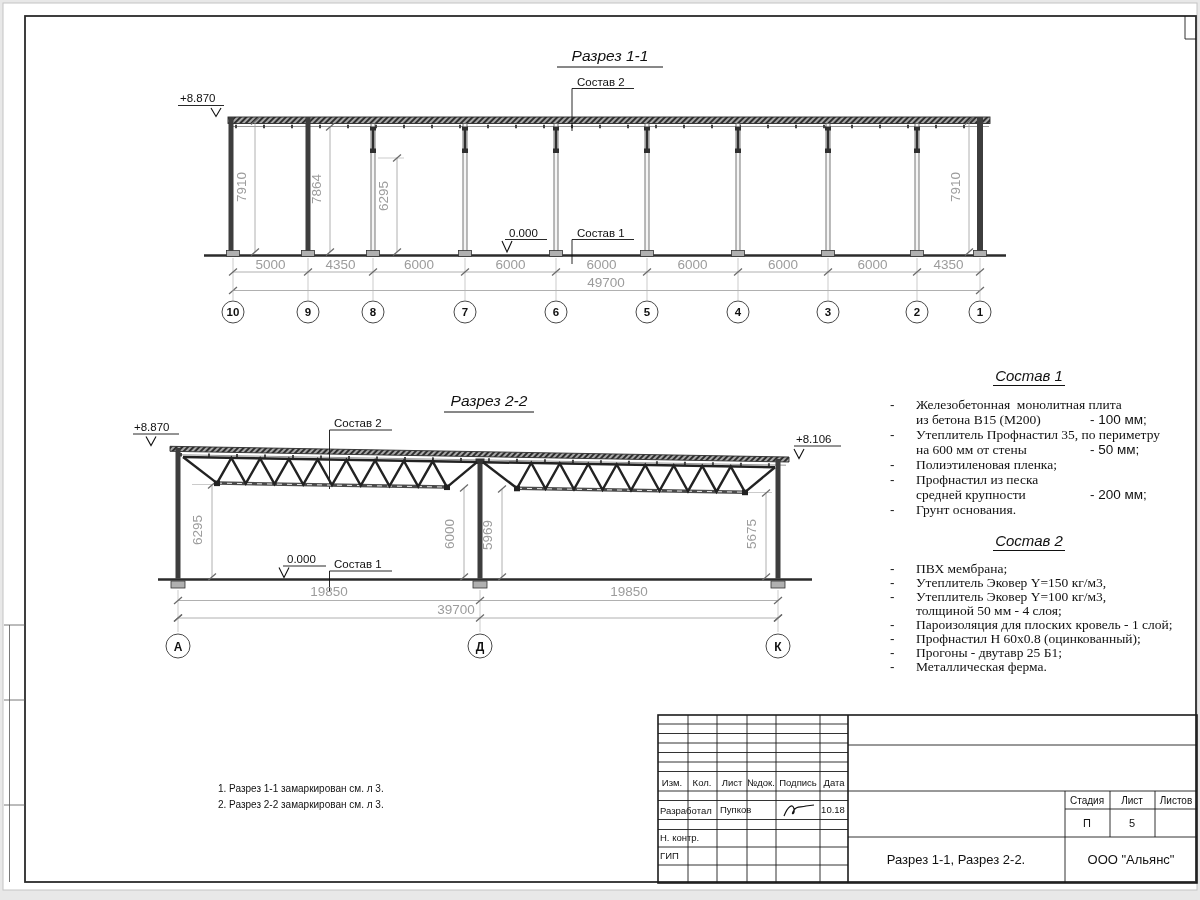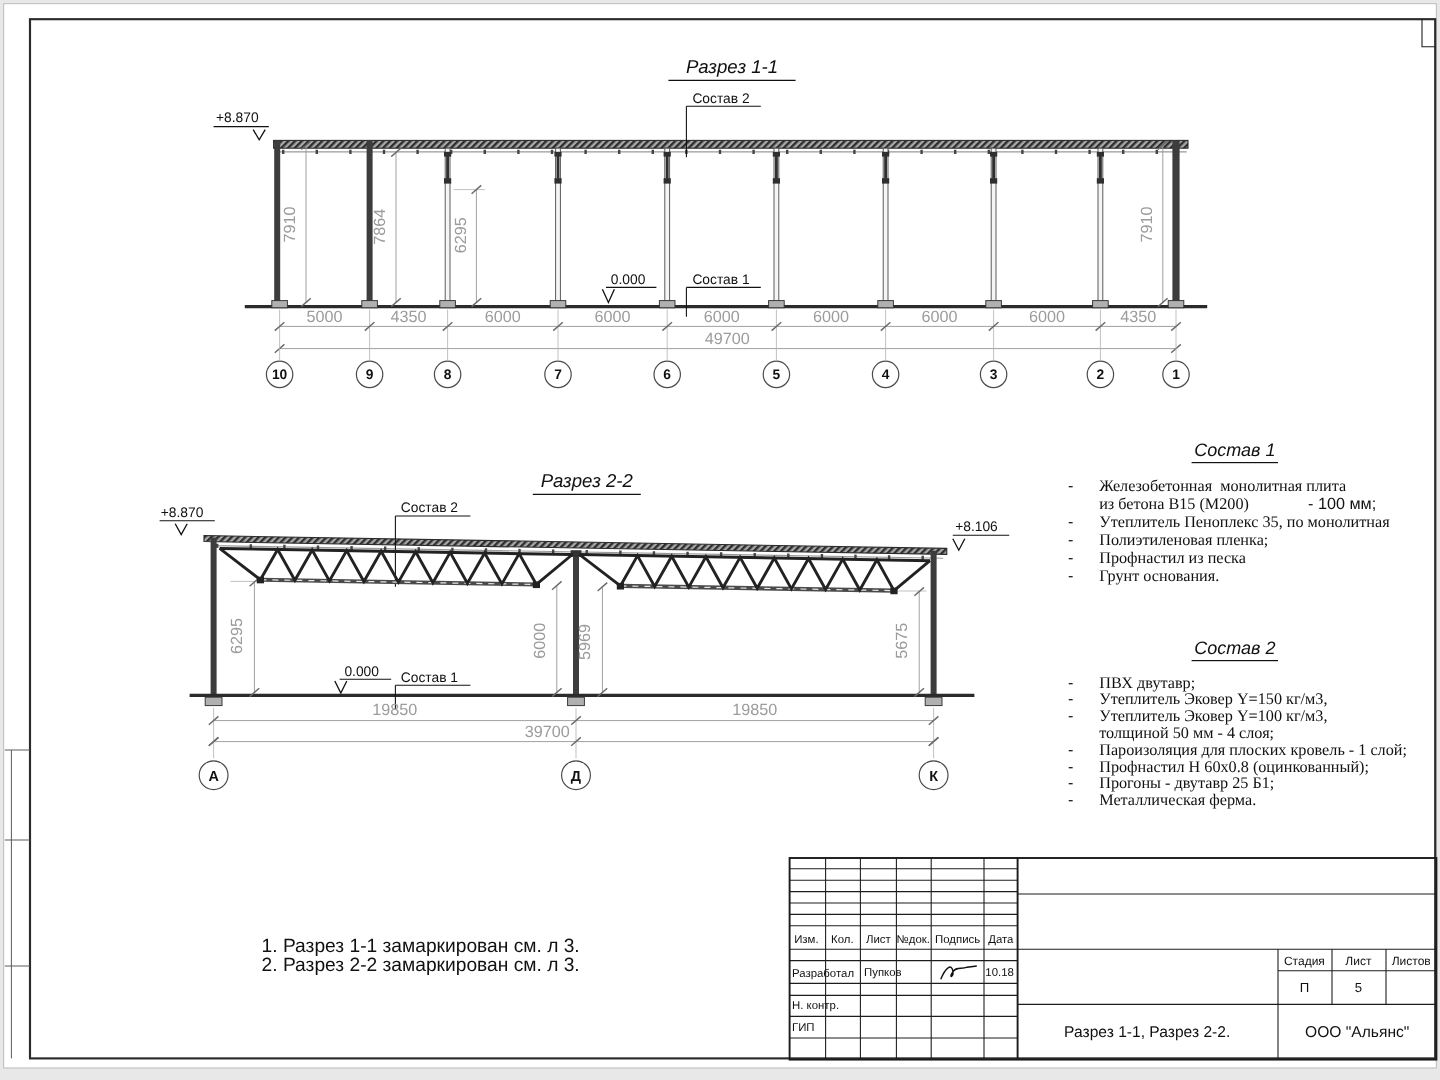--- a/index.html
+++ b/index.html
@@ -30,21 +30,21 @@
   .tbt-big{fill:#111;font-size:13px;text-anchor:middle;}
   
   .spec{position:absolute;width:318px;color:#111;}
   .spec-h{text-align:center;font-size:15px;margin-bottom:13px;}
   .spec-h span{font-style:italic;border-bottom:1px solid #111;padding:0 2px 1px 2px;}
   .srow{position:relative;height:15px;line-height:15px;font-size:13.5px;}
   .spec2 .srow{height:14px;line-height:14px;}
   .sb{position:absolute;left:20px;}
   .st{position:absolute;left:46px;white-space:pre;font-family:Liberation Serif, serif;}
   .sv{position:absolute;left:220px;white-space:pre;}
-  .notes{position:absolute;left:218px;top:781px;font-size:16px;line-height:15.5px;color:#111;}
+  .notes{position:absolute;left:218px;top:781px;font-size:10px;line-height:15.5px;color:#111;}
 </style>
 </head>
 <body>
 
 <div id="stage">
 <svg id="draw" width="1200" height="900" viewBox="0 0 1200 900">
   <defs>
     <pattern id="hatch" width="4" height="4" patternUnits="userSpaceOnUse" patternTransform="rotate(45)">
       <rect width="4" height="4" fill="#a8a8a8"></rect>
       <rect width="2" height="4" fill="#2e2e2e"></rect>
@@ -406,53 +406,63 @@
       </div>
 
       <div class="srow">
         <span class="sb"></span>
         <span class="st">из бетона В15 (М200)</span>
         <span class="sv">- 100 мм;</span>
       </div>
 
       <div class="srow">
         <span class="sb">-</span>
-        <span class="st">Утеплитель Пеноплекс 35, по монолитная</span>
-        <span class="sv"></span>
-      </div>
-
+        <span class="st">Утеплитель Профнастил 35, по периметру</span>
+        <span class="sv"></span>
+      </div>
+
+      <div class="srow">
+        <span class="sb"></span>
+        <span class="st">на 600 мм от стены</span>
+        <span class="sv">- 50 мм;</span>
+      </div>
 
       <div class="srow">
         <span class="sb">-</span>
         <span class="st">Полиэтиленовая пленка;</span>
         <span class="sv"></span>
       </div>
 
       <div class="srow">
         <span class="sb">-</span>
         <span class="st">Профнастил из песка</span>
         <span class="sv"></span>
       </div>
 
+      <div class="srow">
+        <span class="sb"></span>
+        <span class="st">средней крупности</span>
+        <span class="sv">- 200 мм;</span>
+      </div>
 
       <div class="srow">
         <span class="sb">-</span>
         <span class="st">Грунт основания.</span>
         <span class="sv"></span>
       </div>
     </div>
 </div>
 
 <div class="spec spec2" style="left:870px;top:532px;">
   <div class="spec-h"><span>Состав 2</span></div>
   <div>
 
       <div class="srow">
         <span class="sb">-</span>
-        <span class="st">ПВХ двутавр;</span>
+        <span class="st">ПВХ мембрана;</span>
         <span class="sv"></span>
       </div>
 
       <div class="srow">
         <span class="sb">-</span>
         <span class="st">Утеплитель Эковер Y=150 кг/м3,</span>
         <span class="sv"></span>
       </div>
 
 

